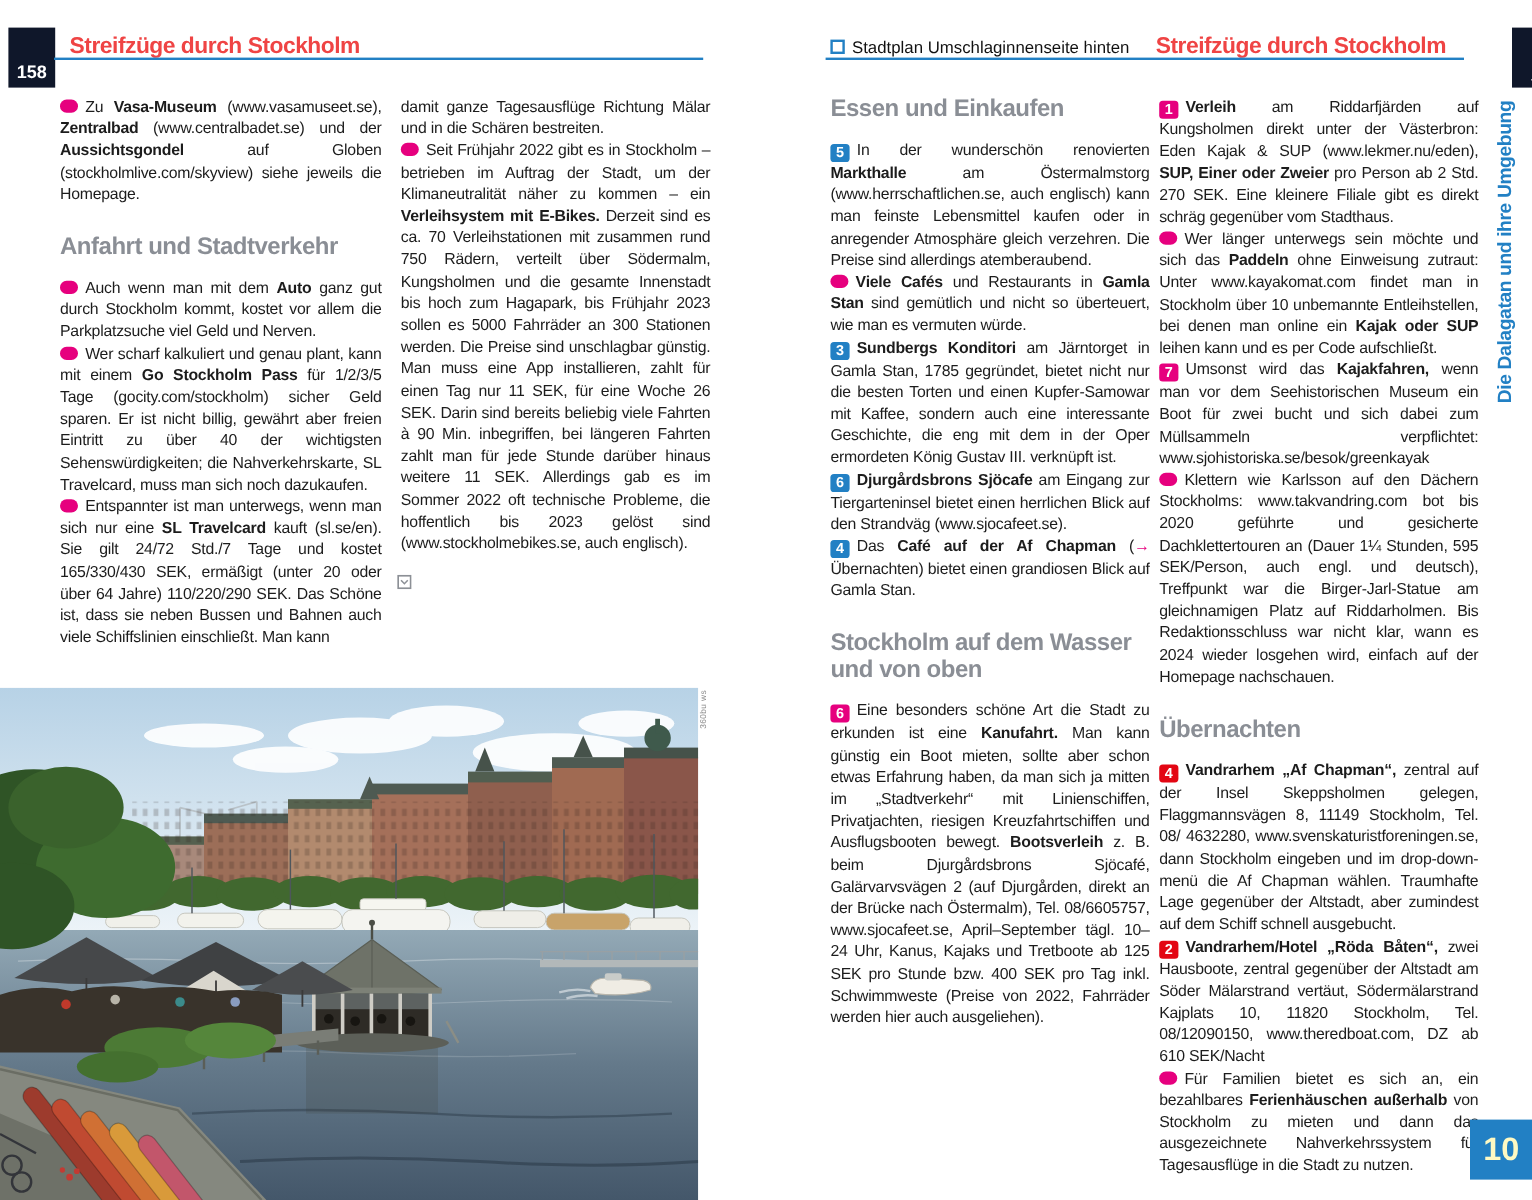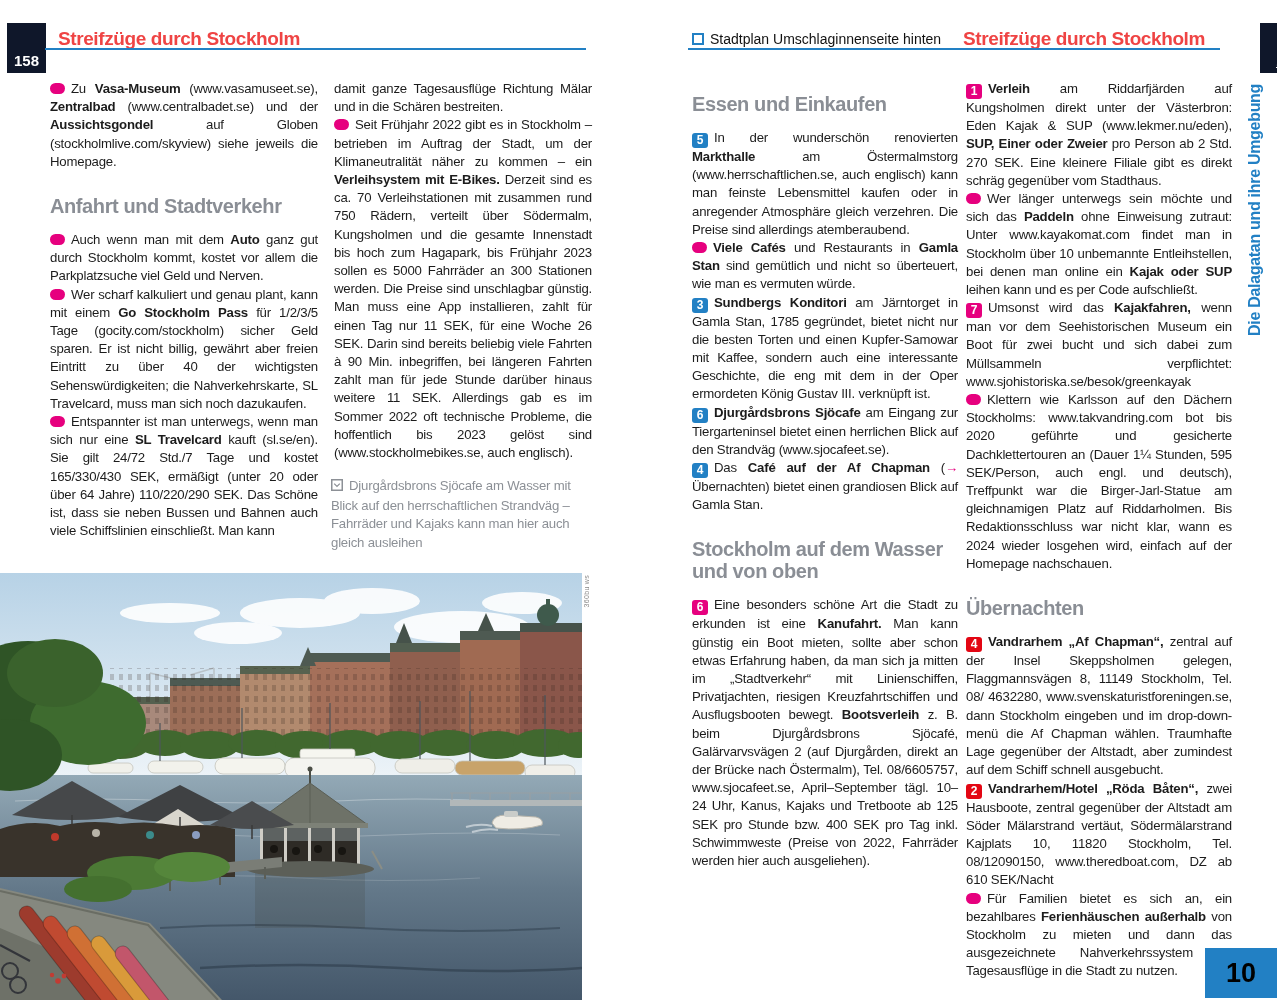--- a/index.html
+++ b/index.html
@@ -30,21 +30,21 @@
   .col1 { left:50px;  width:268px; }
   .col2 { left:334px; width:258px; }
   .col3 { left:692px; width:266px; }
   .col4 { left:966px; width:266px; }
   .para { margin:0; }
   .seg-b { font-weight:700; }
   .seg-m { color:#e6007e; font-weight:700; }
 
   .heading { color:#8a8e95; font-weight:700; font-size:20px; line-height:22px;
     letter-spacing:-0.4px; text-align:left; margin:24px 0 14px; }
-  .heading.first { margin-top:13px; }
+  .heading.first { margin-top:0; }
 
   .bullet { display:inline-block; width:15px; height:11px; border-radius:5.5px;
     background:#e6007e; margin-right:6px; vertical-align:-1px; }
   .badge { display:inline-block; min-width:16px; height:15px; border-radius:3px;
     color:#fff; font-weight:700; font-size:12px; line-height:15px; text-align:center;
     margin-right:6px; vertical-align:-2px; padding:0 2px; letter-spacing:0; }
   .badge[data-color="blue"]    { background:#2280c4; }
   .badge[data-color="magenta"] { background:#e6007e; }
   .badge[data-color="red"]     { background:#e30613; }
 
@@ -56,22 +56,22 @@
   
   .photo { position:absolute; left:0; top:573px; width:582px; height:427px; overflow:hidden; }
   .photo svg { display:block; width:582px; height:427px; }
   .photo-credit { position:absolute; left:583px; top:575px; font-size:7px; color:#8a8a8a;
     writing-mode:vertical-rl; transform:rotate(180deg); letter-spacing:0.3px; }
 
   
   .chapter-side-title { position:absolute; left:1243px; top:84px; height:252px; width:24px;
     writing-mode:vertical-rl; transform:rotate(180deg); color:#2280c4; font-weight:700;
     font-size:16px; letter-spacing:-0.3px; white-space:nowrap; line-height:24px; }
-  .chapter-box { position:absolute; right:0; bottom:2px; width:72px; height:50px;
-    background:#2280c4; color:#000000; font-weight:700; font-size:27px;
+  .chapter-box { position:absolute; right:0; bottom:17px; width:52px; height:50px;
+    background:#2280c4; color:#fef9c3; font-weight:700; font-size:27px;
     display:flex; align-items:center; justify-content:center; }
 </style>
 </head>
 <body>
 
 <div class="page">
 
   <div class="page-tab tab-left">158</div>
   <div class="header-title ht-left">Streifzüge durch Stockholm</div>
   <div class="header-rule hr-left"></div>
@@ -91,21 +91,21 @@
   </div>
 
   <div class="col col2">
     <p class="para"><span><span>damit ganze Tagesausflüge Richtung Mälar und in die Schären bestreiten.</span></span></p>
     <p class="para"><span class="bullet"></span><span><span>Seit Frühjahr 2022 gibt es in Stockholm – betrieben im Auftrag der Stadt, um der Klimaneutralität näher zu kommen – ein </span><span class="seg-b">Verleihsystem mit E-Bikes.</span><span> Derzeit sind es ca. 70 Verleihstationen mit zusammen rund 750 Rädern, verteilt über Södermalm, Kungsholmen und die gesamte Innenstadt bis hoch zum Hagapark, bis Frühjahr 2023 sollen es 5000 Fahrräder an 300 Stationen werden. Die Preise sind unschlagbar günstig. Man muss eine App installieren, zahlt für einen Tag nur 11 SEK, für eine Woche 26 SEK. Darin sind bereits beliebig viele Fahrten à 90 Min. inbegriffen, bei längeren Fahrten zahlt man für jede Stunde darüber hinaus weitere 11 SEK. Allerdings gab es im Sommer 2022 oft technische Probleme, die hoffentlich bis 2023 gelöst sind (www.stockholmebikes.se, auch englisch).</span></span></p>
   </div>
 
   <p class="caption"><span class="cap-icon"><svg viewBox="0 0 12 12" width="12" height="12">
           <rect x="0.75" y="0.75" width="10.5" height="10.5" fill="none" stroke="#8c9096" stroke-width="1.5"></rect>
           <polyline points="3.2,4.6 6,7.4 8.8,4.6" fill="none" stroke="#8c9096" stroke-width="1.3"></polyline>
-        </svg></span><span><span>Djurgårdsbrons Sjöcafe am Wasser mit Blick auf den herrschaftlichen Strandväg – Fahrräder und Kajaks kann man hier auch gleich ausleihen</span></span></p>
+        </svg></span></p>
 
   <div class="col col3">
     <h2 class="heading first">Essen und Einkaufen</h2>
     <p class="para"><span class="badge" data-color="blue">5</span><span><span>In der wunderschön renovierten </span><span class="seg-b">Markthalle</span><span> am Östermalmstorg (www.herrschaftlichen.se, auch englisch) kann man feinste Lebensmittel kaufen oder in anregender Atmosphäre gleich verzehren. Die Preise sind allerdings atemberaubend.</span></span></p>
     <p class="para"><span class="bullet"></span><span><span class="seg-b">Viele Cafés</span><span> und Restaurants in </span><span class="seg-b">Gamla Stan</span><span> sind gemütlich und nicht so überteuert, wie man es vermuten würde.</span></span></p>
     <p class="para"><span class="badge" data-color="blue">3</span><span><span class="seg-b">Sundbergs Konditori</span><span> am Järntorget in Gamla Stan, 1785 gegründet, bietet nicht nur die besten Torten und einen Kupfer-Samowar mit Kaffee, sondern auch eine interessante Geschichte, die eng mit dem in der Oper ermordeten König Gustav III. verknüpft ist.</span></span></p>
     <p class="para"><span class="badge" data-color="blue">6</span><span><span class="seg-b">Djurgårdsbrons Sjöcafe</span><span> am Eingang zur Tiergarteninsel bietet einen herrlichen Blick auf den Strandväg (www.sjocafeet.se).</span></span></p>
     <p class="para"><span class="badge" data-color="blue">4</span><span><span>Das </span><span class="seg-b">Café auf der Af Chapman</span><span> (</span><span class="seg-m">→</span><span> Übernachten) bietet einen grandiosen Blick auf Gamla Stan.</span></span></p>
     <h2 class="heading">Stockholm auf dem Wasser und von oben</h2>
     <p class="para"><span class="badge" data-color="magenta">6</span><span><span>Eine besonders schöne Art die Stadt zu erkunden ist eine </span><span class="seg-b">Kanufahrt.</span><span> Man kann günstig ein Boot mieten, sollte aber schon etwas Erfahrung haben, da man sich ja mitten im „Stadtverkehr“ mit Linienschiffen, Privatjachten, riesigen Kreuzfahrtschiffen und Ausflugsbooten bewegt. </span><span class="seg-b">Bootsverleih</span><span> z. B. beim Djurgårdsbrons Sjöcafé, Galärvarvsvägen 2 (auf Djurgården, direkt an der Brücke nach Östermalm), Tel. 08/6605757, www.sjocafeet.se, April–September tägl. 10–24 Uhr, Kanus, Kajaks und Tretboote ab 125 SEK pro Stunde bzw. 400 SEK pro Tag inkl. Schwimmweste (Preise von 2022, Fahrräder werden hier auch ausgeliehen).</span></span></p>

